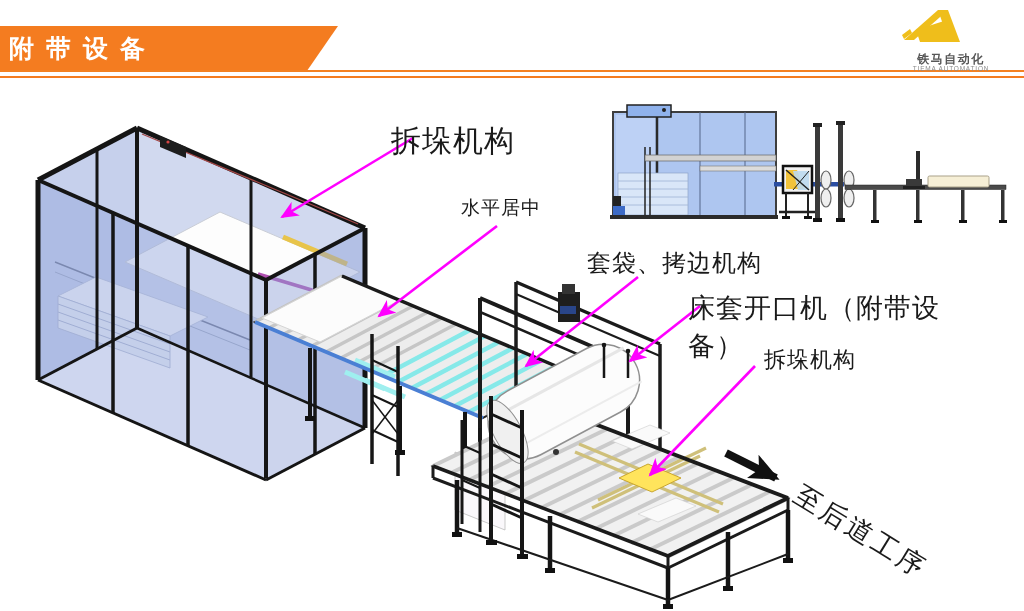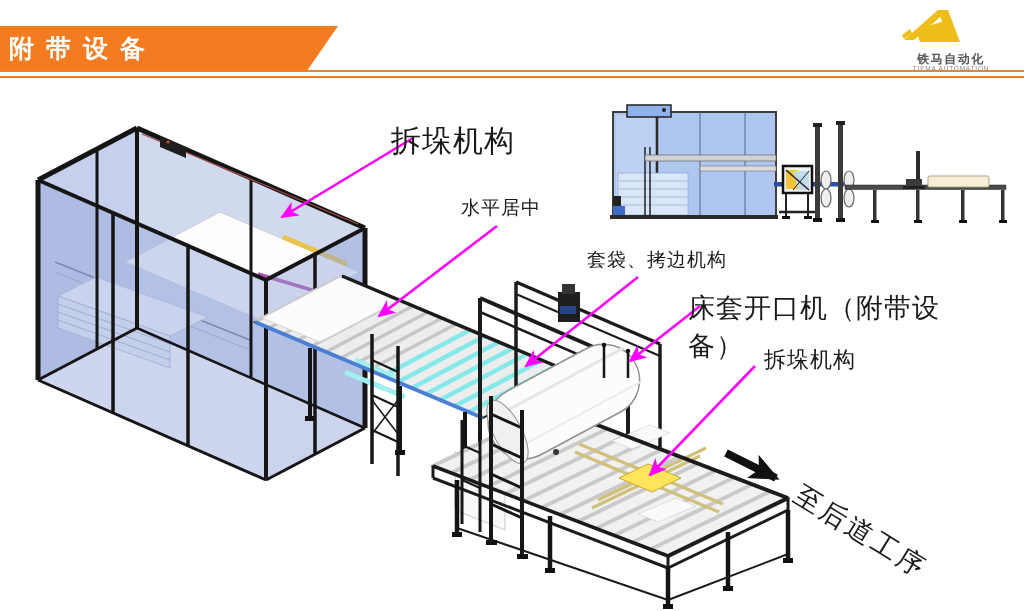--- a/index.html
+++ b/index.html
@@ -25,21 +25,21 @@
     color:#575757;letter-spacing:1.5px;font-family:"Liberation Sans",sans-serif;}
   .logo-en{position:absolute;left:0;top:61px;width:130px;font-size:6.5px;color:#8b8b8b;
     letter-spacing:.8px;font-family:"Liberation Sans",sans-serif;}
   
   .lbl{
     position:absolute;color:#1a1a1a;font-family:"Liberation Serif","DejaVu Serif",serif;
     letter-spacing:1px;white-space:nowrap;line-height:1.4;
   }
   .lbl-destacker{left:391px;top:120px;font-size:30px;}
   .lbl-centering{left:461px;top:195px;font-size:19px;}
-  .lbl-bagging{left:587px;top:247px;font-size:19px;}
+  .lbl-bagging{left:587px;top:247px;font-size:24px;}
   .lbl-opener{left:688px;top:289px;font-size:27px;width:252px;white-space:normal;line-height:1.42;}
   .lbl-rotation{left:764px;top:345px;font-size:22px;}
   .lbl-next{left:806px;top:477px;font-size:27px;letter-spacing:3px;
     transform:rotate(31.5deg);transform-origin:left top;}
   .art{position:absolute;left:0;top:0;}
 </style>
 </head>
 <body>
 
 <div class="banner">

